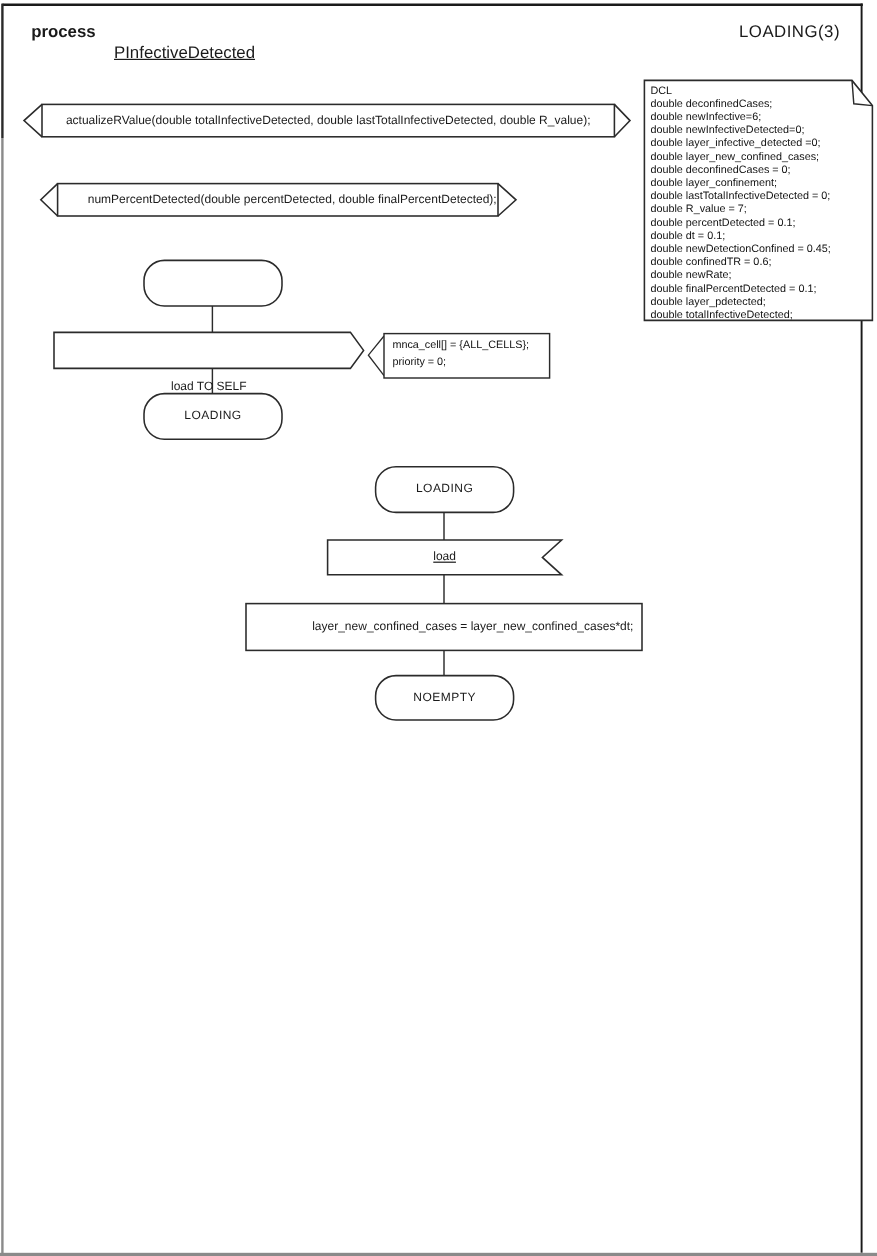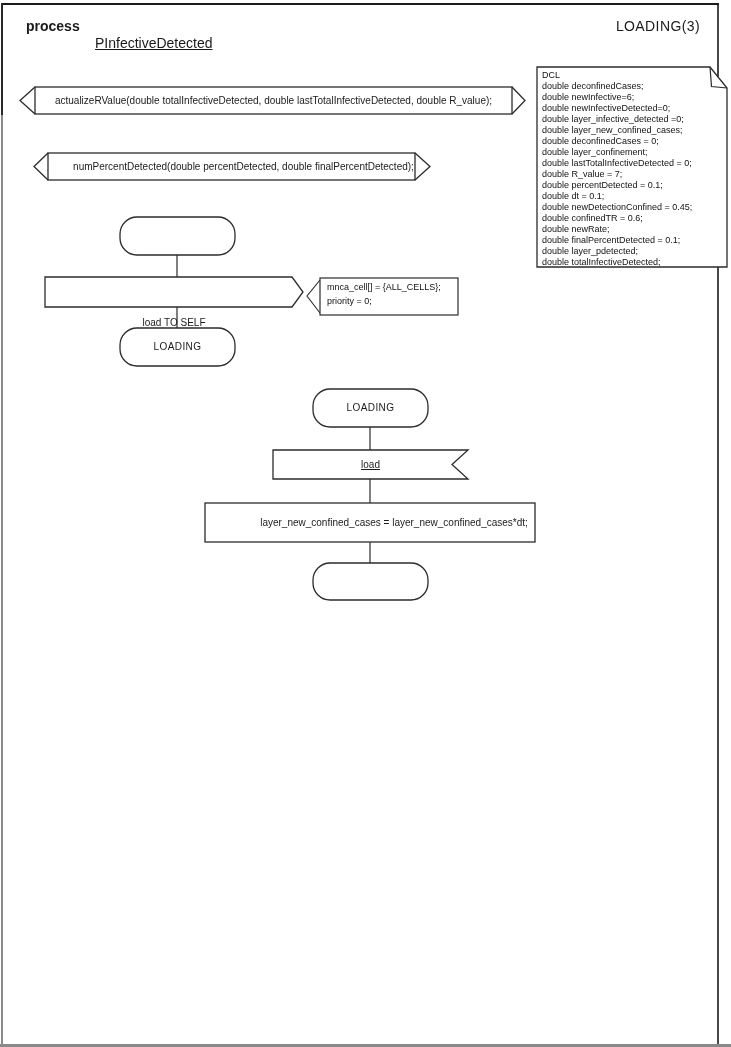--- a/index.html
+++ b/index.html
@@ -81,20 +81,21 @@
   <div class="lbl" style="left:45px;top:277px;width:258px;height:30px;margin-top:31px;">load TO SELF</div>
   <div class="codeblock" style="left:327px;top:281px;line-height:13.5px;">
     <div>mnca_cell[] = {ALL_CELLS};</div>
     <div>priority = 0;</div>
   </div>
   <div class="lbl" style="left:120px;top:328px;width:115px;height:38px;letter-spacing:0.4px;">LOADING</div>
 
   <div class="lbl" style="left:313px;top:389px;width:115px;height:38px;letter-spacing:0.4px;">LOADING</div>
   <div class="lbl" style="left:273px;top:450px;width:195px;height:29px;text-decoration:underline;">load</div>
   <div class="lbl" style="left:205px;top:503px;width:330px;height:39px;margin-left:24px;">layer_new_confined_cases = layer_new_confined_cases*dt;</div>
+  <div class="lbl" style="left:313px;top:563px;width:115px;height:37px;letter-spacing:0.4px;">NOEMPTY</div>
 
   <div class="codeblock" style="left:542px;top:70px;">
     <div>DCL</div>
     <div>double deconfinedCases;</div>
     <div>double newInfective=6;</div>
     <div>double newInfectiveDetected=0;</div>
     <div>double layer_infective_detected =0;</div>
     <div>double layer_new_confined_cases;</div>
     <div>double deconfinedCases = 0;</div>
     <div>double layer_confinement;</div>

